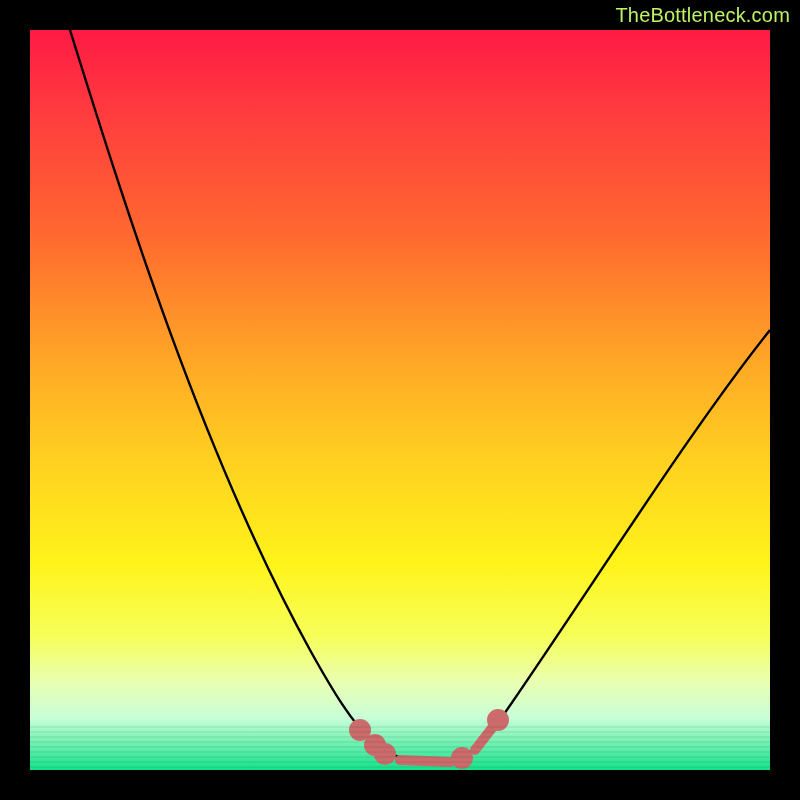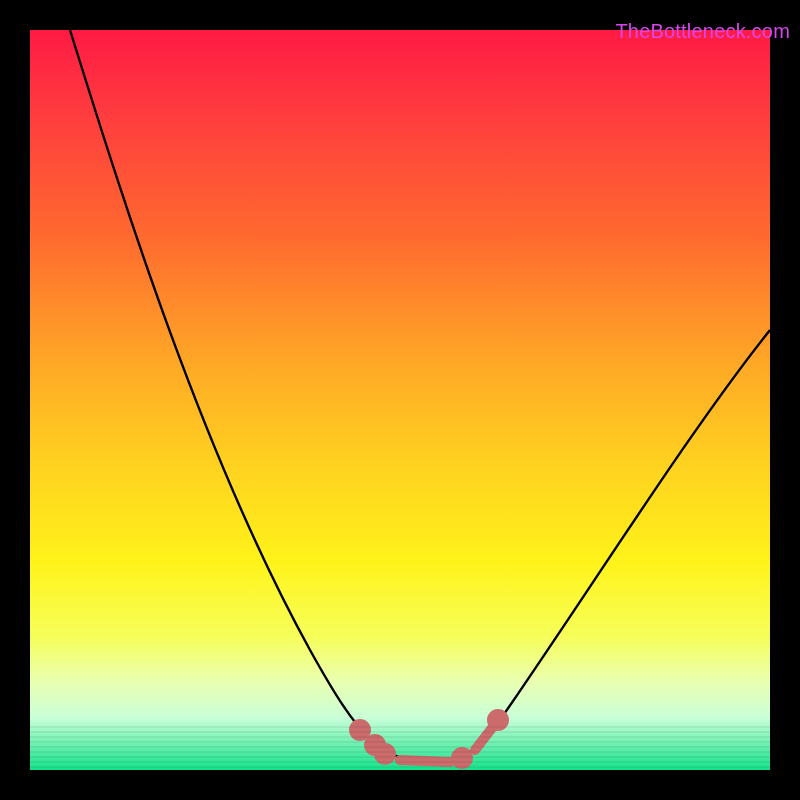--- a/index.html
+++ b/index.html
@@ -54,25 +54,25 @@
   }
   svg.curve {
     position: absolute;
     left: 0;
     top: 0;
     width: 740px;
     height: 740px;
   }
   .watermark {
     position: absolute;
-    top: 20px;
+    top: 4px;
     right: 10px;
     font-family: Arial, Helvetica, sans-serif;
     font-size: 20px;
-    color: #d946ef;
+    color: #bef264;
     letter-spacing: 0.2px;
     user-select: none;
   }
 </style>
 </head>
 <body>
 
 <div class="frame">
   <div class="plot">
     <svg class="curve" viewBox="0 0 740 740">

